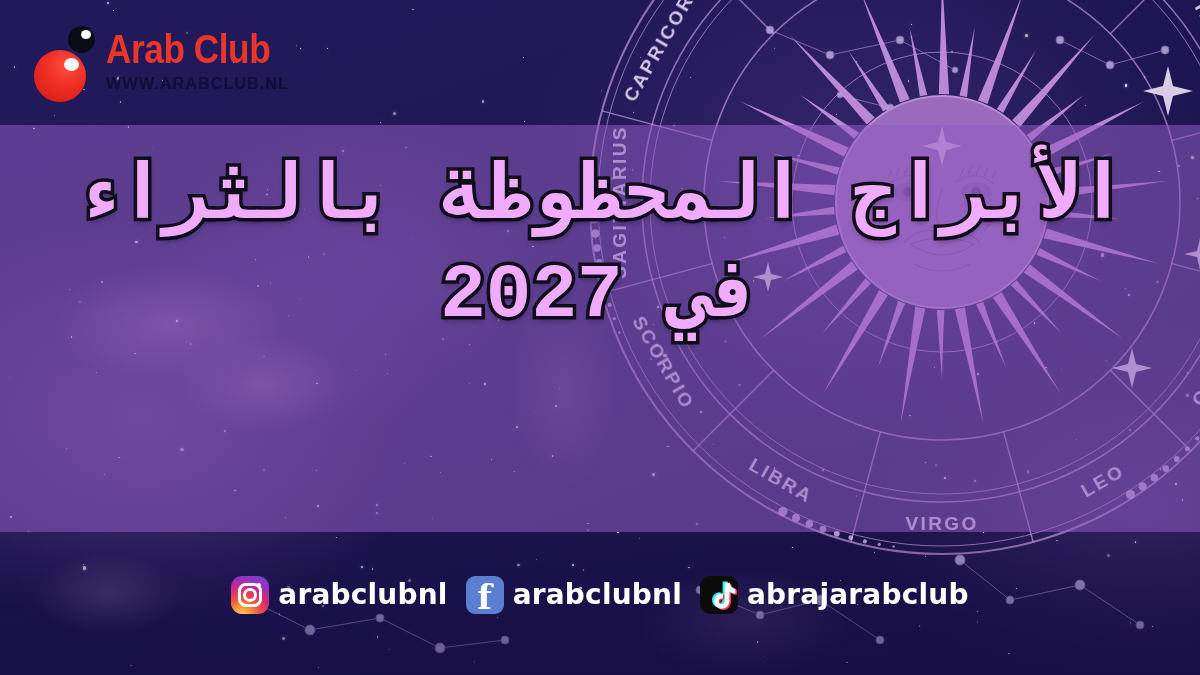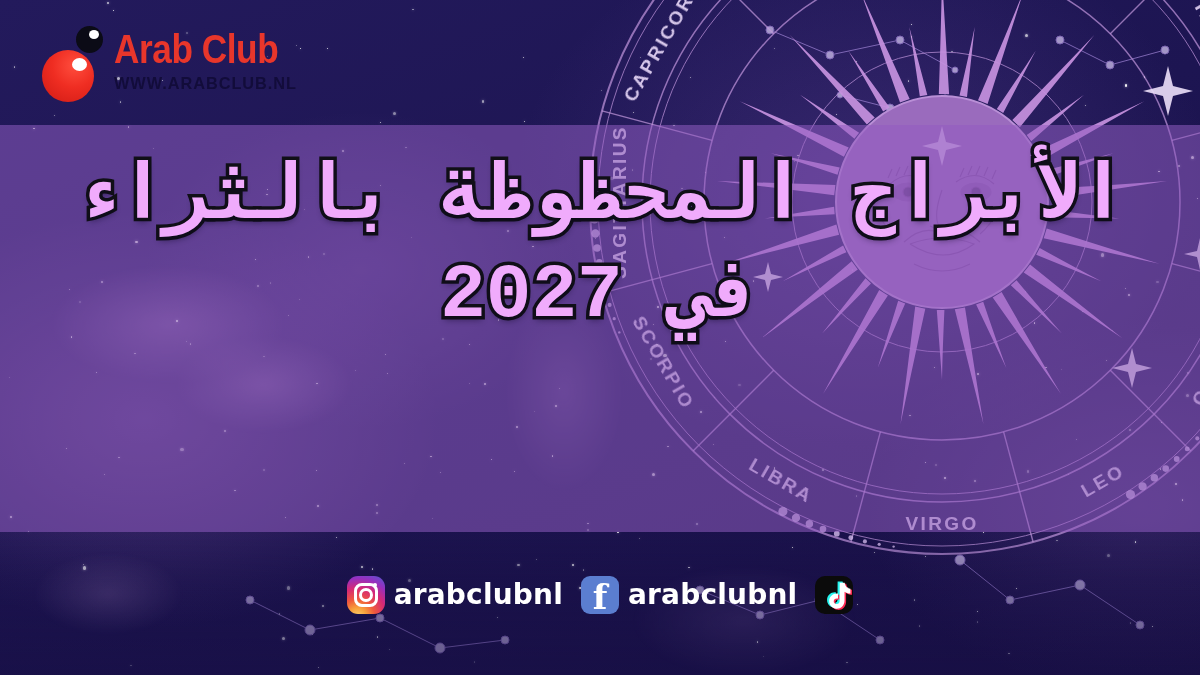--- a/index.html
+++ b/index.html
@@ -57,21 +57,21 @@
   .banner-overlay {
     position:absolute;
     left:0; top:125px;
     width:1200px; height:407px;
     background:rgba(142,92,182,0.55);
     backdrop-filter:saturate(120%);
   }
 
   
   .logo-block {
-    position:absolute; left:40px; top:22px;
+    position:absolute; left:32px; top:22px;
     display:flex; align-items:center; gap:12px;
     z-index:30;
   }
   .logo-mark { position:relative; width:62px; height:72px; flex:none; }
   .ball-red {
     position:absolute; left:2px; top:28px;
     width:52px; height:52px; border-radius:50%;
     background:radial-gradient(circle at 62% 30%, #ff4d3d 0%, #ef2d22 45%, #cf1a14 100%);
   }
   .ball-red::after {
@@ -712,18 +712,19 @@
                        c-2.4,-0.8 -4.5,0.6 -4.5,2.7 c0,1.8 1.5,3.2 3.3,3.1 c1.7,-0.1 2.9,-1.5 2.9,-3.3 z" fill="#25f4ee" transform="translate(-2.2,-1.2)"></path>
               <path d="M24.5,7 h5.2 c0.5,3.6 2.6,6.1 6.1,6.4 v5.1 c-2.3,0.1 -4.4,-0.6 -6.2,-1.9 v9.2
                        c0,5.6 -4.3,9.2 -9.2,8.6 c-4.1,-0.5 -7,-3.9 -7,-8 c0,-4.9 4.4,-8.6 9.3,-7.9 v5.3
                        c-2.4,-0.8 -4.5,0.6 -4.5,2.7 c0,1.8 1.5,3.2 3.3,3.1 c1.7,-0.1 2.9,-1.5 2.9,-3.3 z" fill="#fe2c55" transform="translate(1.6,1.2)"></path>
               <path d="M24.5,7 h5.2 c0.5,3.6 2.6,6.1 6.1,6.4 v5.1 c-2.3,0.1 -4.4,-0.6 -6.2,-1.9 v9.2
                        c0,5.6 -4.3,9.2 -9.2,8.6 c-4.1,-0.5 -7,-3.9 -7,-8 c0,-4.9 4.4,-8.6 9.3,-7.9 v5.3
                        c-2.4,-0.8 -4.5,0.6 -4.5,2.7 c0,1.8 1.5,3.2 3.3,3.1 c1.7,-0.1 2.9,-1.5 2.9,-3.3 z" fill="#ffffff"></path>
             </g>
           </svg>
         </span>
+        <span class="social-label">abrajarabclub</span>
       </div>
 
     </div>
   </div>
 
 </div>
 
 </body></html>

